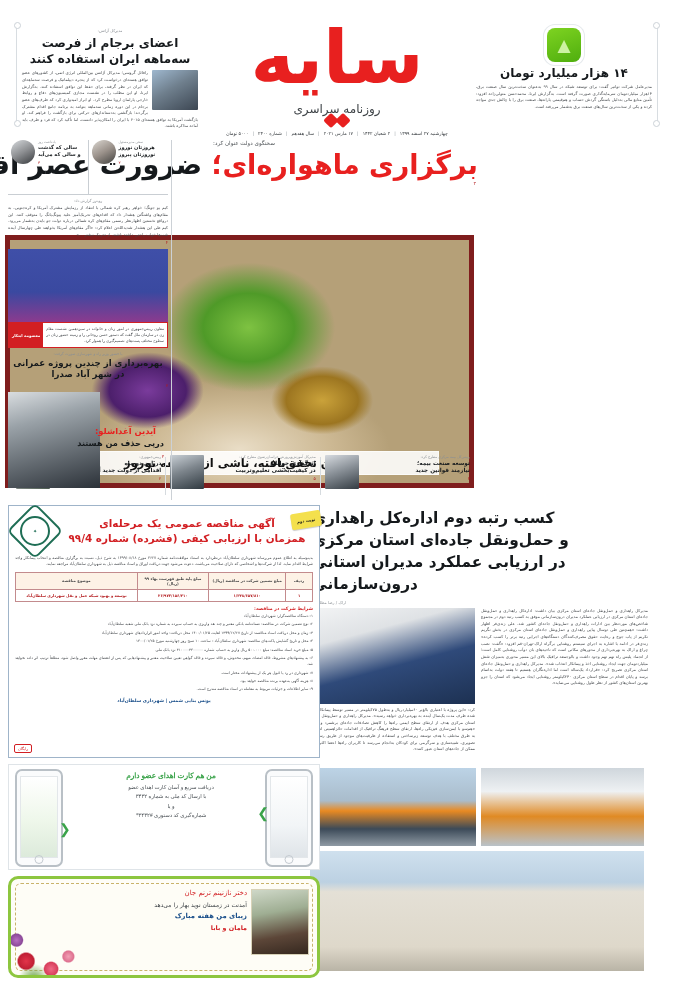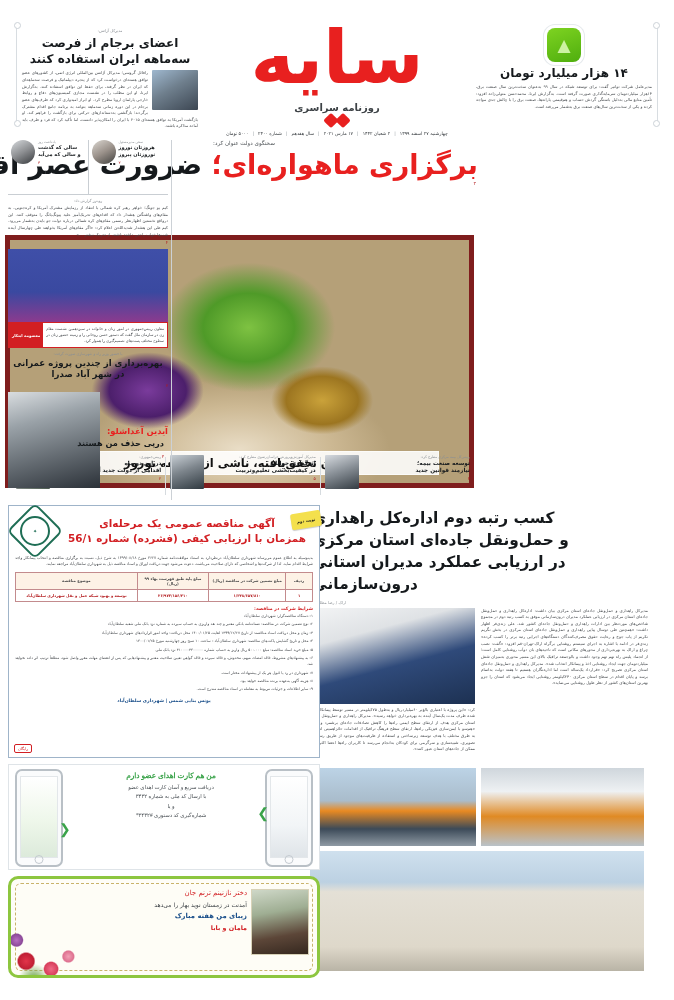--- a/index.html
+++ b/index.html
@@ -21,21 +21,21 @@
   .mast-rail.l{left:16px;} .mast-rail.r{right:16px;}
   .mast-rail-cap{position:absolute;width:5px;height:5px;border-radius:50%;
       border:1px solid #ccd2d7;background:#fff;}
 
   .logo-wrap{position:absolute;left:0;right:0;top:14px;height:112px;padding-left:12px;}
   .logo-word{position:absolute;left:50%;top:6px;transform:translateX(-50%);
       font-family:"DejaVu Sans","Liberation Sans",sans-serif;
       font-size:74px;font-weight:700;color:#e8201f;line-height:1;
       letter-spacing:-2px;white-space:nowrap;}
   .logo-sub{position:absolute;left:50%;top:88px;transform:translateX(-50%);
-      font-size:10px;font-weight:700;color:#3d4246;white-space:nowrap;}
+      font-size:12px;font-weight:400;color:#3d4246;white-space:nowrap;}
   .logo-diamonds{position:absolute;left:50%;top:101px;transform:translateX(-50%);
       display:flex;gap:1px;}
   .dia{width:11px;height:11px;background:#e8201f;transform:rotate(45deg);
       border-radius:2px;}
   .dateline{position:absolute;left:50%;top:117px;transform:translateX(-50%);
       font-size:4.6px;color:#34393d;white-space:nowrap;letter-spacing:.1px;}
   .dateline span{padding:0 2px;}
   .dateline .sep{color:#9aa0a5;}
 
   
@@ -105,21 +105,21 @@
   .redbox .tag{background:#d21f23;color:#fff;font-size:4px;font-weight:700;
       padding:3px 3px;white-space:nowrap;display:flex;align-items:center;}
   .redbox .tx{font-size:3.8px;line-height:1.6;color:#44484c;padding:3px 3px;
       text-align:justify;}
 
   .side-hd2{font-size:8.6px;font-weight:700;color:#15191c;text-align:center;
       line-height:1.3;}
 
   .agh{position:relative;margin-top:4px;height:96px;}
   .agh .ph{position:absolute;left:0;bottom:0;width:92px;height:96px;}
-  .agh .nm{position:absolute;right:0;top:34px;font-size:8.4px;font-weight:700;
+  .agh .nm{position:absolute;right:12px;top:34px;font-size:8.4px;font-weight:700;
       color:#e8201f;text-align:left;white-space:nowrap;}
   .agh .hd{position:absolute;right:4px;top:46px;font-size:8.2px;font-weight:700;
       color:#15191c;text-align:right;white-space:nowrap;}
   .agh .pg{position:absolute;right:4px;top:62px;font-size:4.3px;color:#b2191c;}
 
   
   .feat{position:absolute;right:26px;top:508px;width:340px;}
   .feat-head{font-size:15.4px;font-weight:700;color:#15191c;text-align:left;
       line-height:1.42;padding-left:4px;}
   .feat-src{font-size:4px;color:#8b9095;text-align:left;margin-top:4px;}
@@ -372,21 +372,21 @@
     <div class="tender">
       <div class="corner">نوبت دوم</div>
       <div class="tender-top">
         <div class="t-emblem">
           <span class="ring"></span>
             <span class="ring2"></span>
             <span class="cx">✦</span>
         </div>
         <div class="t-title">
           <div>آگهی مناقصه عمومی یک مرحله‌ای</div>
-          <div>همزمان با ارزیابی کیفی (فشرده) شماره 56/۱</div>
+          <div>همزمان با ارزیابی کیفی (فشرده) شماره ۹۹/4</div>
         </div>
       </div>
       <div class="t-para">بدینوسیله به اطلاع عموم می‌رساند شهرداری سلطان‌آباد درنظردارد به استناد موافقت‌نامه شماره ۴۶۲۷ مورخ ۱۳۹۹/۰۸/۱۸ به شرح ذیل، نسبت به برگزاری مناقصه و انتخاب پیمانکار واجد شرایط اقدام نماید. لذا از شرکت‌ها و اشخاصی که دارای صلاحیت می‌باشند، دعوت می‌شود جهت دریافت اوراق و اسناد مناقصه ذیل به شهرداری سلطان‌آباد مراجعه نمایند.</div>
 
       <table class="t-tab">
         <thead>
           <tr>
             <th style="width:9%">ردیف</th>
             <th style="width:26%">مبلغ تضمین شرکت در مناقصه (ریال)</th>
             <th style="width:24%">مبلغ پایه طبق فهرست بهاء ۹۹ (ریال)</th>

